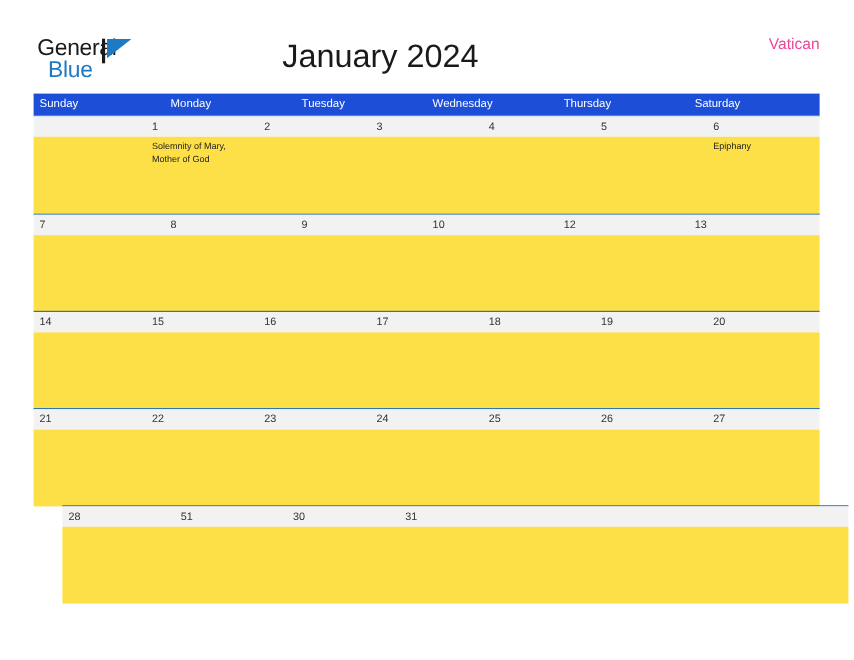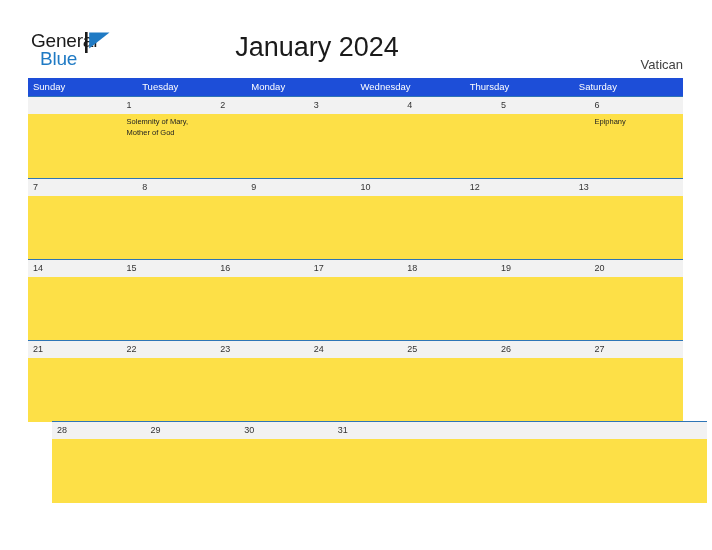--- a/index.html
+++ b/index.html
@@ -69,23 +69,23 @@
     font-size: 27px;
     font-weight: 400;
     color: #1a1a1a;
     line-height: 32px;
     letter-spacing: 0px;
   }
 
   .country {
     position: absolute;
     right: 29px;
-    top: 56px;
+    top: 28px;
     font-size: 13px;
-    color: #404040;
+    color: #ec4899;
     line-height: 18px;
     white-space: nowrap;
   }
 
   
   .calendar {
     position: absolute;
     left: 28px;
     top: 78px;
     width: 655px;
@@ -176,22 +176,22 @@
 
     <div class="cal-title">January 2024</div>
 
     <div class="country">Vatican</div>
   </div>
 
   <div class="calendar">
 
     <div class="dow-row">
       <div class="dow-cell">Sunday</div>
+      <div class="dow-cell">Monday</div>
       <div class="dow-cell">Tuesday</div>
-      <div class="dow-cell">Monday</div>
       <div class="dow-cell">Wednesday</div>
       <div class="dow-cell">Thursday</div>
       <div class="dow-cell">Saturday</div>
     </div>
 
     <div class="week-row r1">
       <div class="date-band">
         <div class="date-cell"></div>
         <div class="date-cell">1</div>
         <div class="date-cell">2</div>
@@ -270,21 +270,21 @@
         <div class="event-cell"></div>
         <div class="event-cell"></div>
         <div class="event-cell"></div>
         <div class="event-cell"></div>
       </div>
     </div>
 
     <div class="week-row r5">
       <div class="date-band">
         <div class="date-cell">28</div>
-        <div class="date-cell">29</div>
+        <div class="date-cell">51</div>
         <div class="date-cell">30</div>
         <div class="date-cell">31</div>
         <div class="date-cell"></div>
         <div class="date-cell"></div>
         <div class="date-cell"></div>
       </div>
       <div class="event-band">
         <div class="event-cell"></div>
         <div class="event-cell"></div>
         <div class="event-cell"></div>

